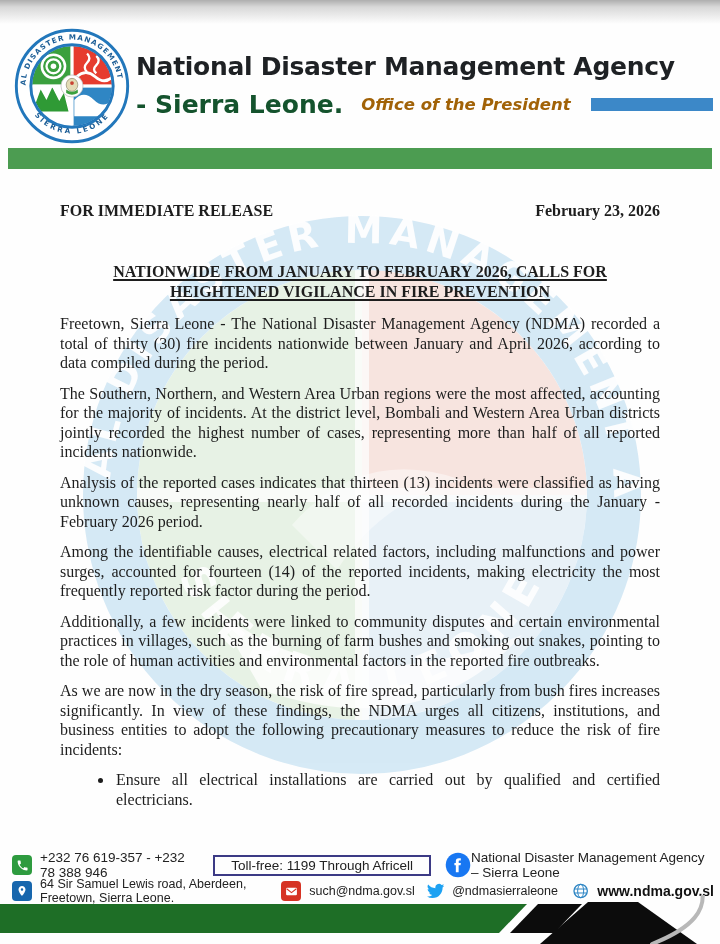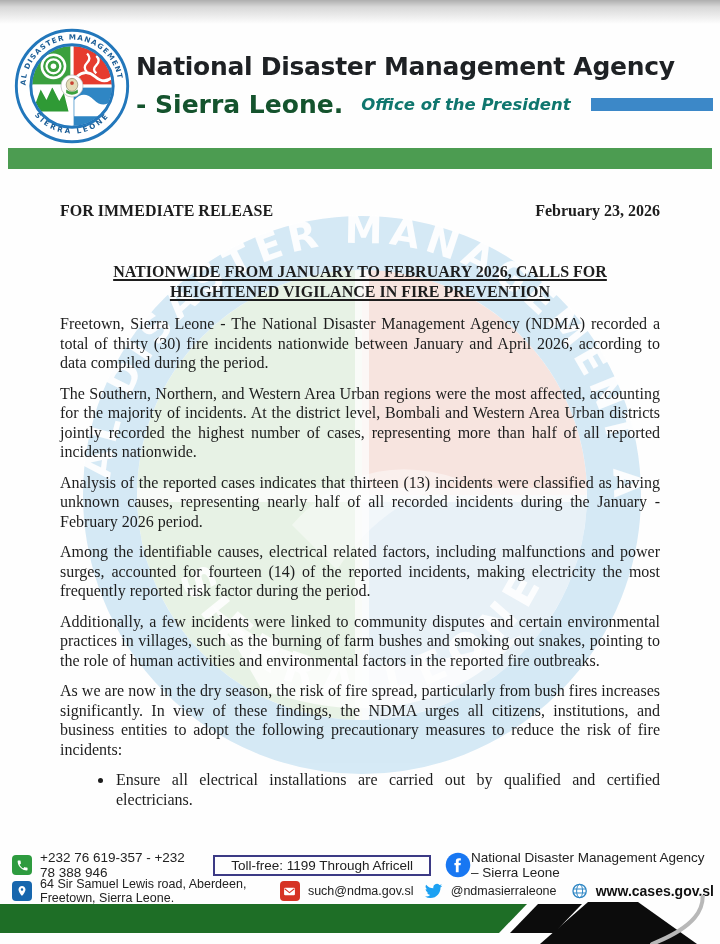--- a/index.html
+++ b/index.html
@@ -8,21 +8,21 @@
   .top-shade{position:absolute;top:0;left:0;right:0;height:26px;
         background:linear-gradient(180deg,#aeaeae 0,#d8d8d8 7px,rgba(255,255,255,0) 24px);z-index:5;}
 
   
   .logo{position:absolute;left:14px;top:28px;width:116px;height:116px;z-index:3;}
   .hdr-name{position:absolute;left:136px;top:52px;font-family:"DejaVu Sans",sans-serif;
         font-weight:bold;font-size:25px;letter-spacing:-.3px;color:#1e2124;z-index:3;white-space:nowrap;}
   .hdr-line2{position:absolute;left:136px;top:90px;display:flex;align-items:center;z-index:3;white-space:nowrap;}
   .hdr-sub{font-family:"DejaVu Sans",sans-serif;font-weight:bold;font-size:25px;color:#14532d;}
   .hdr-office{margin-left:18px;font-family:"DejaVu Sans",sans-serif;font-style:italic;
-        font-weight:bold;font-size:16.5px;color:#0f766e;}
+        font-weight:bold;font-size:16.5px;color:#a16207;}
   .hdr-bluebar{margin-left:20px;width:122px;height:13px;background:#3c88c8;}
   .green-rule{position:absolute;left:8px;right:8px;top:148px;height:21px;background:#4c9c51;z-index:3;}
 
   
   .watermark{position:absolute;left:62px;top:195px;width:600px;height:600px;z-index:0;pointer-events:none;}
 
   
   .content{position:absolute;top:201px;left:60px;width:600px;z-index:2;}
   .release-row{display:flex;justify-content:space-between;font-weight:bold;font-size:16px;line-height:19px;gap:42px;}
   .doc-title{margin-top:42px;text-align:center;font-weight:bold;font-size:16px;line-height:19.5px;}
@@ -188,21 +188,21 @@
       <span class="gap8">such@ndma.gov.sl</span>
       <svg class="gap12" width="26" height="22" viewBox="0 0 24 24">
         <path fill="#1da1f2" d="M23.95 4.57c-.88.39-1.83.65-2.82.77a4.93 4.93 0 0 0 2.16-2.72c-.95.56-2 .96-3.12 1.19A4.92 4.92 0 0 0 11.7 8.28 13.96 13.96 0 0 1 1.64 3.16a4.92 4.92 0 0 0 1.52 6.57 4.9 4.9 0 0 1-2.23-.61v.06a4.92 4.92 0 0 0 3.95 4.83 4.9 4.9 0 0 1-2.21.08 4.93 4.93 0 0 0 4.6 3.42A9.87 9.87 0 0 1 0 19.54a13.9 13.9 0 0 0 7.56 2.21c9.05 0 14-7.5 14-13.99v-.63a10 10 0 0 0 2.39-2.56z"></path>
       </svg>
       <span class="gap8">@ndmasierraleone</span>
       <svg class="gap14" width="26" height="26" viewBox="0 0 26 26">
         <circle cx="13" cy="13" r="10" fill="#fff" stroke="#2e86c4" stroke-width="2"></circle>
         <ellipse cx="13" cy="13" rx="4.5" ry="10" fill="none" stroke="#2e86c4" stroke-width="1.5"></ellipse>
         <path d="M3.5 10h19M3.5 16h19" stroke="#2e86c4" stroke-width="1.5" fill="none"></path>
       </svg>
-      <span class="gap8 site">www.cases.gov.sl</span>
+      <span class="gap8 site">www.ndma.gov.sl</span>
     </div>
 
     <svg class="strip-svg" viewBox="0 0 720 49">
       <polygon points="0,9 527,9 499,38 0,38" fill="#1e6e26"></polygon>
       <polygon points="538,9 582,9 554,38 510,38" fill="#0c0c0c"></polygon>
       <polygon points="591,9 604,9 576,38 563,38" fill="#2a72b8"></polygon>
       <polygon points="588,7 638,7 697,49 540,49" fill="#0c0c0c"></polygon>
       <path d="M 702,-6 C 706,14 695,32 652,49" fill="none" stroke="#b8b8b8" stroke-width="4" stroke-linecap="round"></path>
     </svg>
   </div>

